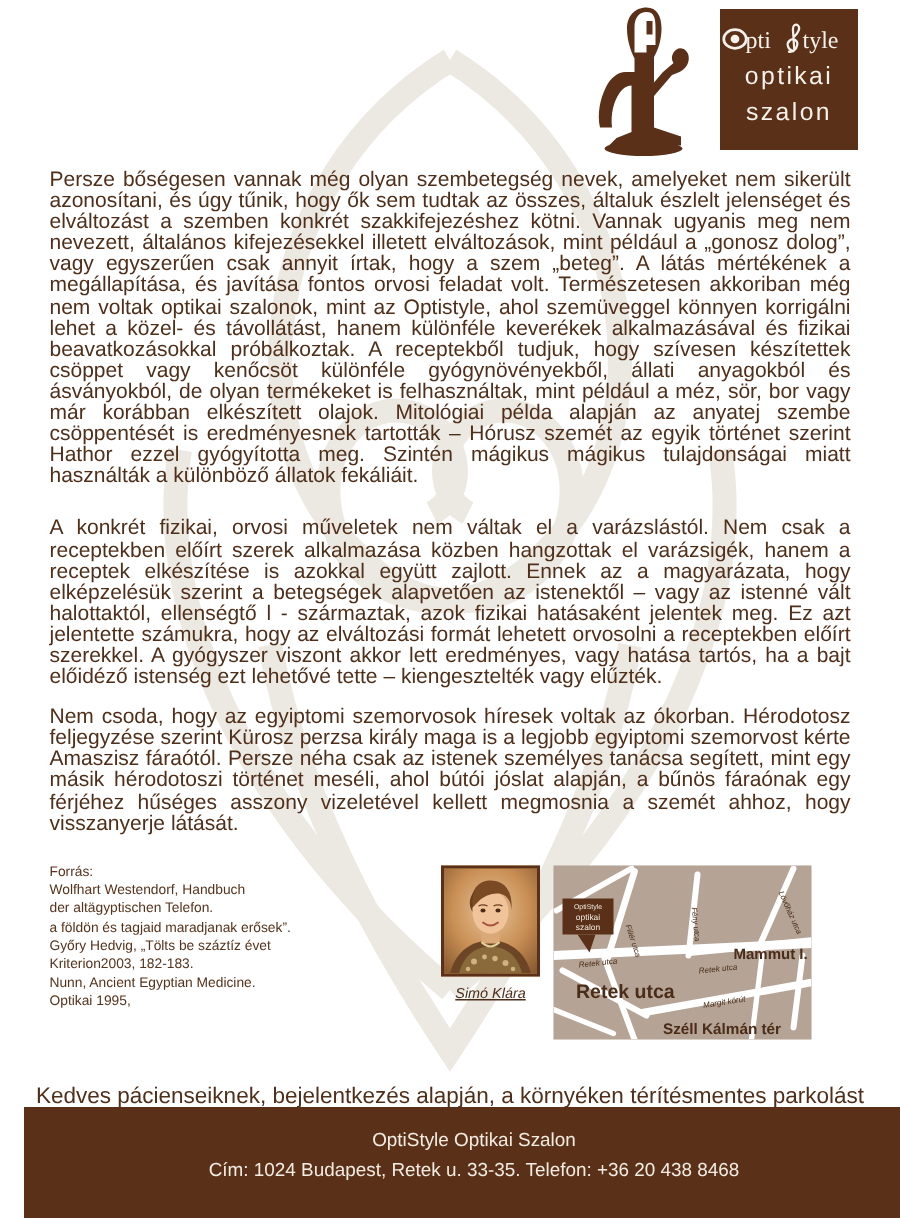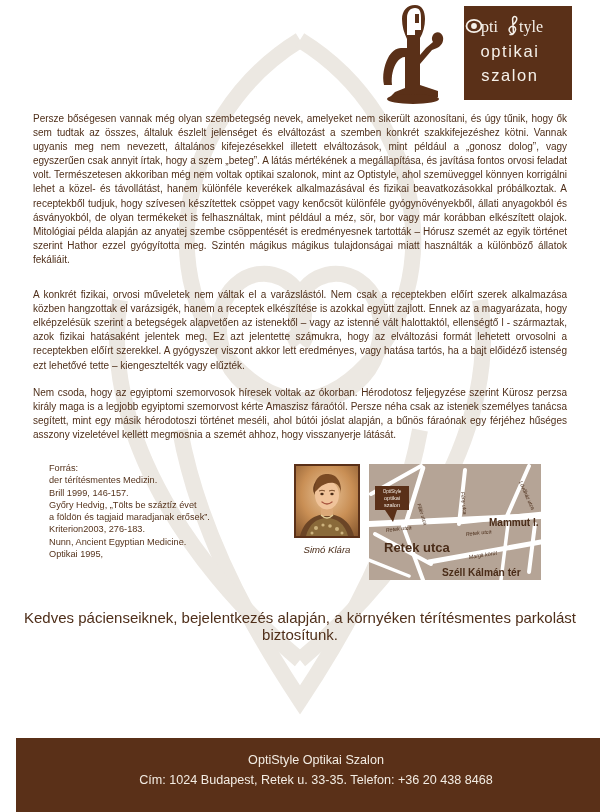--- a/index.html
+++ b/index.html
@@ -39,21 +39,21 @@
     padding: 2px 28px 0 0;
     box-sizing: border-box;
   }
   .scribe {
     width: 78px;
     height: 104px;
     margin-right: 12px;
     flex: none;
   }
   .logo-box {
-    width: 108px;
+    width: 92px;
     height: 94px;
     background: #5a3018;
     flex: none;
     position: relative;
     margin-top: 4px;
   }
   .logo-line1 {
     position: absolute;
     top: 9px;
     left: 0;
@@ -76,21 +76,21 @@
 
   
   .article {
     position: relative;
     z-index: 2;
     padding: 0 33px;
     box-sizing: border-box;
   }
   .article p {
     margin: 0 0 13px 0;
-    font-size: 10px;
+    font-size: 14px;
     line-height: 14.1px;
     text-align: justify;
     color: #4f2f1a;
     font-family: "Liberation Sans", sans-serif;
   }
   .article p.spaced { margin-bottom: 21px; }
   .article p.tight  { margin-bottom: 0; }
 
   
   .lower {
@@ -102,21 +102,21 @@
     align-items: flex-start;
     box-sizing: border-box;
   }
   .sources {
     width: 252px;
     flex: none;
     font-size: 9.2px;
     line-height: 12.3px;
     color: #55331c;
   }
-  .sources div { white-space: nowrap; margin-left: 16px; }
+  .sources div { white-space: nowrap; }
 
   .portrait-col {
     width: 84px;
     flex: none;
     text-align: center;
     padding-top: 2px;
   }
   .portrait {
     width: 62px;
     height: 70px;
@@ -125,20 +125,21 @@
     position: relative;
     overflow: hidden;
     background: #c98f55;
   }
   .portrait svg { display: block; }
   .portrait-caption {
     margin-top: 6px;
     font-size: 9.6px;
     font-style: italic;
     color: #4a2c18;
+    text-decoration: underline;
   }
 
   .map-col {
     flex: 1 1 auto;
     padding-top: 2px;
   }
   .map {
     width: 172px;
     height: 116px;
     position: relative;
@@ -236,25 +237,25 @@
 <div class="article">
   <p class="spaced">Persze bőségesen vannak még olyan szembetegség nevek, amelyeket nem sikerült azonosítani, és úgy tűnik, hogy ők sem tudtak az összes, általuk észlelt jelenséget és elváltozást a szemben konkrét szakkifejezéshez kötni. Vannak ugyanis meg nem nevezett, általános kifejezésekkel illetett elváltozások, mint például a „gonosz dolog”, vagy egyszerűen csak annyit írtak, hogy a szem „beteg”. A látás mértékének a megállapítása, és javítása fontos orvosi feladat volt. Természetesen akkoriban még nem voltak optikai szalonok, mint az Optistyle, ahol szemüveggel könnyen korrigálni lehet a  közel- és távollátást, hanem különféle keverékek alkalmazásával és fizikai beavatkozásokkal próbálkoztak. A receptekből tudjuk, hogy szívesen készítettek csöppet vagy kenőcsöt különféle gyógynövényekből, állati anyagokból és ásványokból, de olyan termékeket is felhasználtak, mint például a méz, sör, bor vagy már korábban elkészített olajok. Mitológiai példa alapján az anyatej szembe csöppentését is eredményesnek tartották – Hórusz szemét az egyik történet szerint Hathor ezzel gyógyította meg. Szintén mágikus mágikus tulajdonságai miatt használták a különböző állatok fekáliáit.</p>
   <p>A konkrét fizikai, orvosi műveletek nem váltak el a varázslástól. Nem csak a receptekben előírt szerek alkalmazása közben hangzottak el varázsigék, hanem a receptek elkészítése is azokkal együtt zajlott.  Ennek az a magyarázata, hogy elképzelésük szerint a betegségek alapvetően az istenektől – vagy az istenné vált halottaktól, ellenségtő l - származtak, azok fizikai hatásaként jelentek meg. Ez azt jelentette számukra, hogy az elváltozási formát lehetett orvosolni a receptekben előírt szerekkel. A gyógyszer viszont akkor lett eredményes, vagy hatása tartós, ha a bajt előidéző istenség ezt lehetővé tette – kiengesztelték vagy elűzték.</p>
   <p class="tight">Nem csoda, hogy az egyiptomi szemorvosok híresek voltak az ókorban. Hérodotosz feljegyzése szerint Kürosz perzsa király maga is a legjobb egyiptomi szemorvost kérte Amaszisz fáraótól.  Persze néha csak az istenek személyes tanácsa segített, mint egy másik hérodotoszi történet meséli, ahol bútói jóslat alapján, a bűnös fáraónak egy férjéhez hűséges asszony vizeletével kellett megmosnia a szemét ahhoz, hogy visszanyerje látását.</p>
 </div>
 
 <div class="lower">
 
   <div class="sources">
     <div>Forrás:</div>
-    <div>der térítésmentes Medizin.</div>
-    <div>Brill 1999, 146-157.</div>
+    <div>Wolfhart Westendorf, Handbuch</div>
+    <div>der altägyptischen Telefon.</div>
+    <div>a földön és tagjaid maradjanak erősek”.</div>
     <div>Győry Hedvig, „Tölts be száztíz évet</div>
-    <div>a földön és tagjaid maradjanak erősek”.</div>
-    <div>Kriterion2003, 276-183.</div>
+    <div>Kriterion2003, 182-183.</div>
     <div>Nunn, Ancient Egyptian Medicine.</div>
     <div>Optikai 1995,</div>
   </div>
 
   <div class="portrait-col">
     <div class="portrait">
       <svg viewBox="0 0 62 70" width="62" height="70" aria-hidden="true">
         <defs>
           <radialGradient id="bgp" cx="50%" cy="40%" r="75%">
             <stop offset="0%" stop-color="#e8c49a"></stop>

